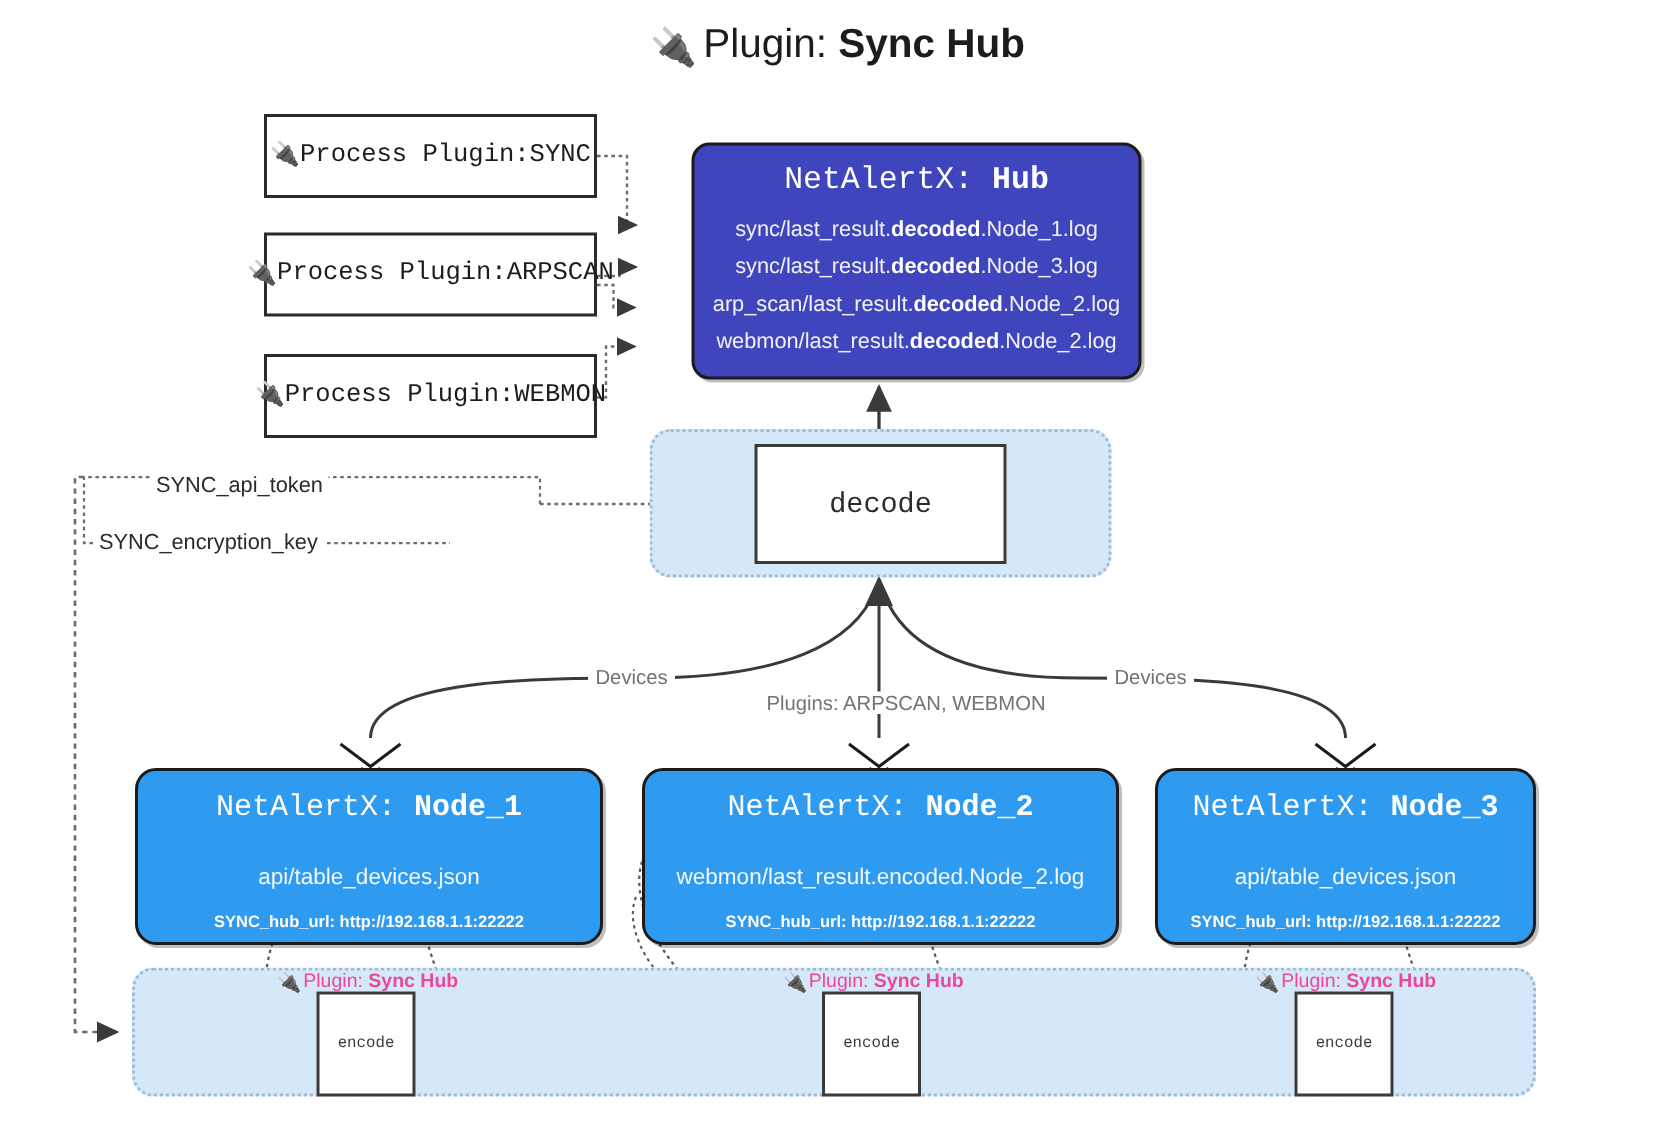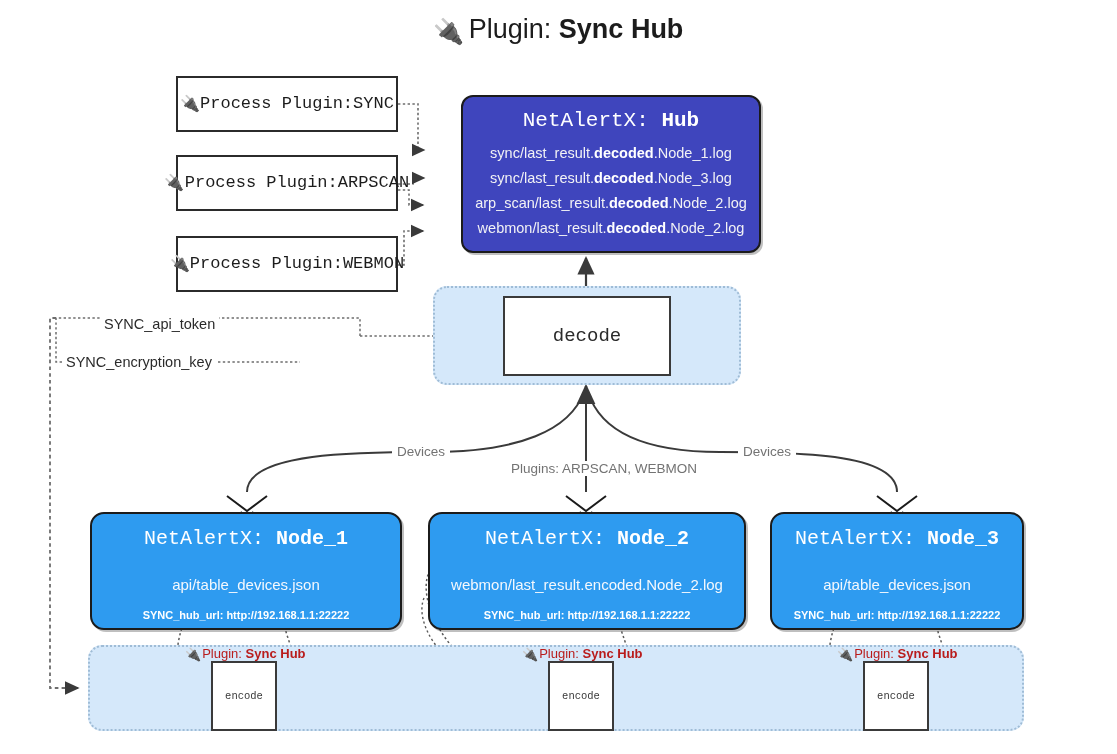--- a/index.html
+++ b/index.html
@@ -65,21 +65,21 @@
                font-size:11px;font-weight:bold;color:#ffffff;white-space:nowrap;}
   .node .nbody{display:flex;flex-direction:column;align-items:center;justify-content:center;
                flex:1;width:100%;padding-bottom:8px;}
   #node1{left:90px;top:512px;width:312px;}
   #node2{left:428px;top:512px;width:318px;}
   #node3{left:770px;top:512px;width:254px;}
 
   
   #encband{left:88px;top:645px;width:936px;height:86px;background:#d5e8fa;
            border:2px dotted #9fbcd6;border-radius:14px;}
-  .plugcap{font-size:13px;color:#b91c1c;white-space:nowrap;}
+  .plugcap{font-size:13px;color:#ec4899;white-space:nowrap;}
   .plugcap .plug{font-size:13px;vertical-align:-1px;margin-right:1px;}
   .plugcap b{font-weight:bold;}
   .encbox{width:66px;height:70px;background:#ffffff;border:2px solid #3a3a3a;
           display:flex;align-items:center;justify-content:center;
           font-family:"Liberation Mono",monospace;font-size:10.5px;color:#3a3a3a;}
 </style>
 </head>
 <body>
 
 <div id="stage">

